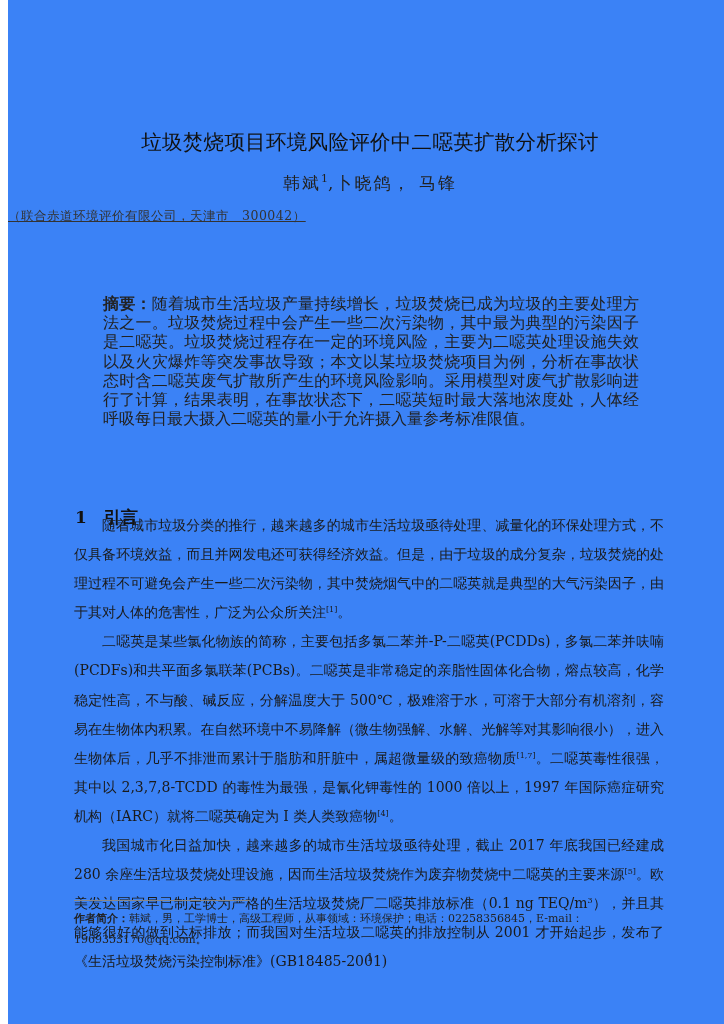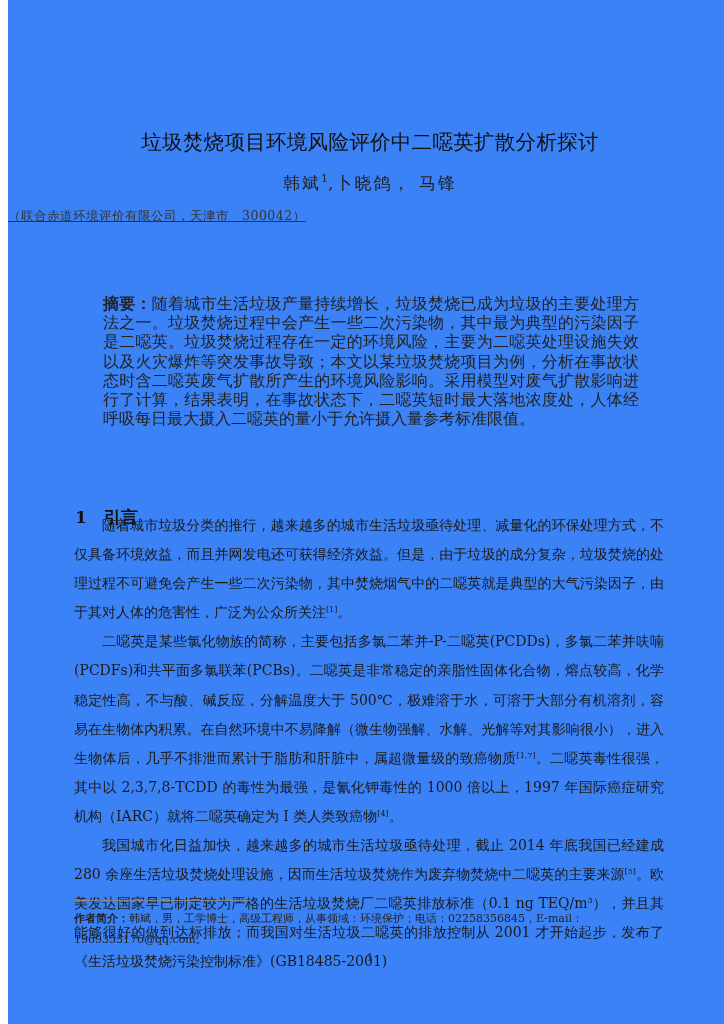--- a/index.html
+++ b/index.html
@@ -53,21 +53,21 @@
   <div class="affil">（联合赤道环境评价有限公司，天津市　300042）</div>
 
   <div class="abstract"><span class="lbl">摘要：</span><span>随着城市生活垃圾产量持续增长，垃圾焚烧已成为垃圾的主要处理方法之一。垃圾焚烧过程中会产生一些二次污染物，其中最为典型的污染因子是二噁英。垃圾焚烧过程存在一定的环境风险，主要为二噁英处理设施失效以及火灾爆炸等突发事故导致；本文以某垃圾焚烧项目为例，分析在事故状态时含二噁英废气扩散所产生的环境风险影响。采用模型对废气扩散影响进行了计算，结果表明，在事故状态下，二噁英短时最大落地浓度处，人体经呼吸每日最大摄入二噁英的量小于允许摄入量参考标准限值。</span></div>
 
 
   <div class="section-heading"><span class="num">1</span><span>引言</span></div>
 
   <div class="body">
     <p><span>随着城市垃圾分类的推行，越来越多的城市生活垃圾亟待处理、减量化的环保处理方式，不仅具备环境效益，而且并网发电还可获得经济效益。但是，由于垃圾的成分复杂，垃圾焚烧的处理过程不可避免会产生一些二次污染物，其中焚烧烟气中的二噁英就是典型的大气污染因子，由于其对人体的危害性，广泛为公众所关注</span><sup>[1]</sup><span>。</span></p>
     <p><span>二噁英是某些氯化物族的简称，主要包括多氯二苯并-P-二噁英(PCDDs)，多氯二苯并呋喃(PCDFs)和共平面多氯联苯(PCBs)。二噁英是非常稳定的亲脂性固体化合物，熔点较高，化学稳定性高，不与酸、碱反应，分解温度大于 500℃，极难溶于水，可溶于大部分有机溶剂，容易在生物体内积累。在自然环境中不易降解（微生物强解、水解、光解等对其影响很小），进入生物体后，几乎不排泄而累计于脂肪和肝脏中，属超微量级的致癌物质</span><sup>[1,7]</sup><span>。二噁英毒性很强，其中以 2,3,7,8-TCDD 的毒性为最强，是氰化钾毒性的 1000 倍以上，1997 年国际癌症研究机构（IARC）就将二噁英确定为 I 类人类致癌物</span><sup>[4]</sup><span>。</span></p>
-    <p><span>我国城市化日益加快，越来越多的城市生活垃圾亟待处理，截止 2014 年底我国已经建成 280 余座生活垃圾焚烧处理设施，因而生活垃圾焚烧作为废弃物焚烧中二噁英的主要来源</span><sup>[5]</sup><span>。欧美发达国家早已制定较为严格的生活垃圾焚烧厂二噁英排放标准（0.1 ng TEQ/m</span><sup>3</sup><span>），并且其能够很好的做到达标排放；而我国对生活垃圾二噁英的排放控制从 2001 才开始起步，发布了《生活垃圾焚烧污染控制标准》(GB18485-2001)</span></p>
+    <p><span>我国城市化日益加快，越来越多的城市生活垃圾亟待处理，截止 2017 年底我国已经建成 280 余座生活垃圾焚烧处理设施，因而生活垃圾焚烧作为废弃物焚烧中二噁英的主要来源</span><sup>[5]</sup><span>。欧美发达国家早已制定较为严格的生活垃圾焚烧厂二噁英排放标准（0.1 ng TEQ/m</span><sup>3</sup><span>），并且其能够很好的做到达标排放；而我国对生活垃圾二噁英的排放控制从 2001 才开始起步，发布了《生活垃圾焚烧污染控制标准》(GB18485-2001)</span></p>
   </div>
 
   <div class="fn-rule"></div>
 
   <div class="footnote"><span class="lbl">作者简介：</span><span>韩斌，男，工学博士，高级工程师，从事领域：环境保护；电话：02258356845，E-mail：1969353176@qq.com。</span></div>
 
   <div class="page-number">1</div>
 
 </div>
 

